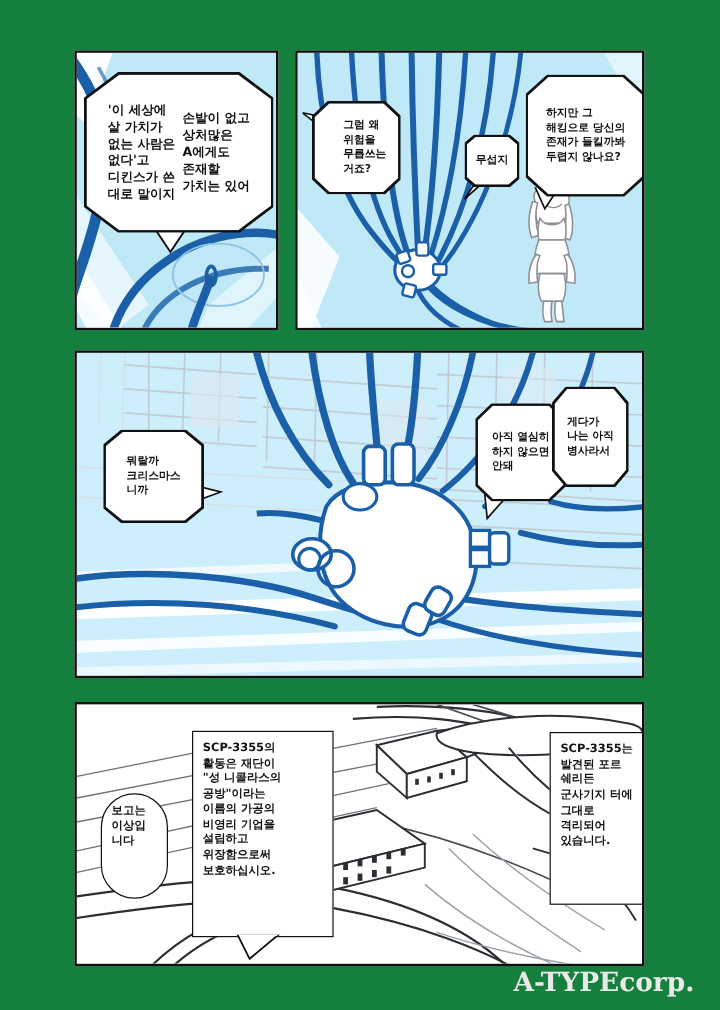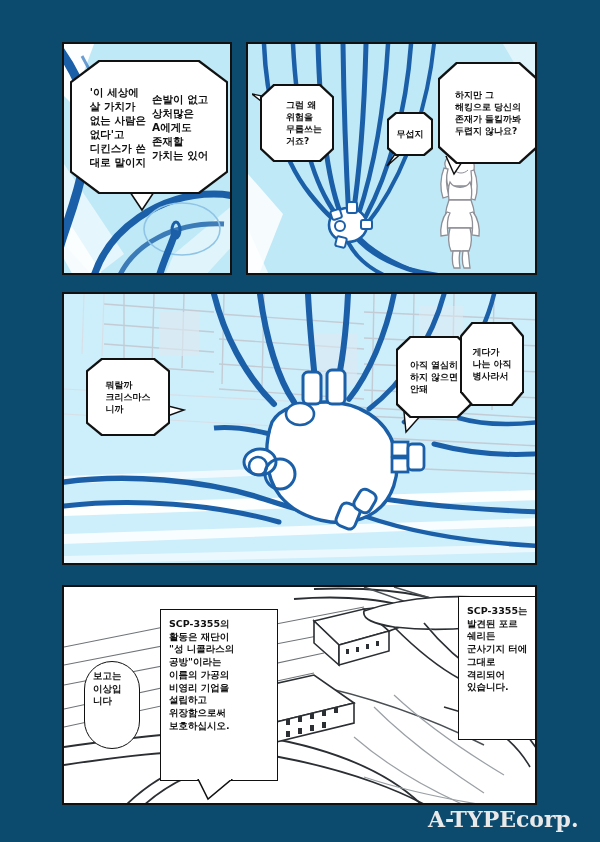--- a/index.html
+++ b/index.html
@@ -5,21 +5,21 @@
   * { box-sizing: border-box; margin: 0; padding: 0; }
   html, body {
     width: 600px; height: 842px;
     background: #ffffff;
     font-family: "DejaVu Sans", "Liberation Sans", sans-serif;
     overflow: hidden;
   }
   #page {
     position: relative;
     width: 600px; height: 842px;
-    background: #0c4a6e;
+    background: #15803d;
   }
 
   
   .panel {
     position: absolute;
     border: 2px solid #111111;
     overflow: hidden;
     background: #ffffff;
   }
   .panel .art { position: absolute; inset: 0; }
@@ -409,21 +409,21 @@
 이름의 가공의
 비영리 기업을
 설립하고
 위장함으로써
 보호하십시오.</div>
     <svg class="tail" style="left:132px; top:192px; width:40px; height:22px; z-index:9;" viewBox="0 0 40 22">
       <polygon points="2,0 36,0 12,20" fill="#ffffff" stroke="#111111" stroke-width="1.5"></polygon>
       <rect x="3" y="-4" width="32" height="5" fill="#ffffff"></rect>
     </svg>
 
-    <div class="narr" style="left:394px; top:9px; width:88px; height:144px; font-size:9.5px;">SCP-3355는
+    <div class="narr" style="left:394px; top:23px; width:88px; height:144px; font-size:9.5px;">SCP-3355는
 발견된 포르
 쉐리든
 군사기지 터에
 그대로
 격리되어
 있습니다.</div>
   </div>
 
   <div class="watermark">A-TYPEcorp.</div>
 

